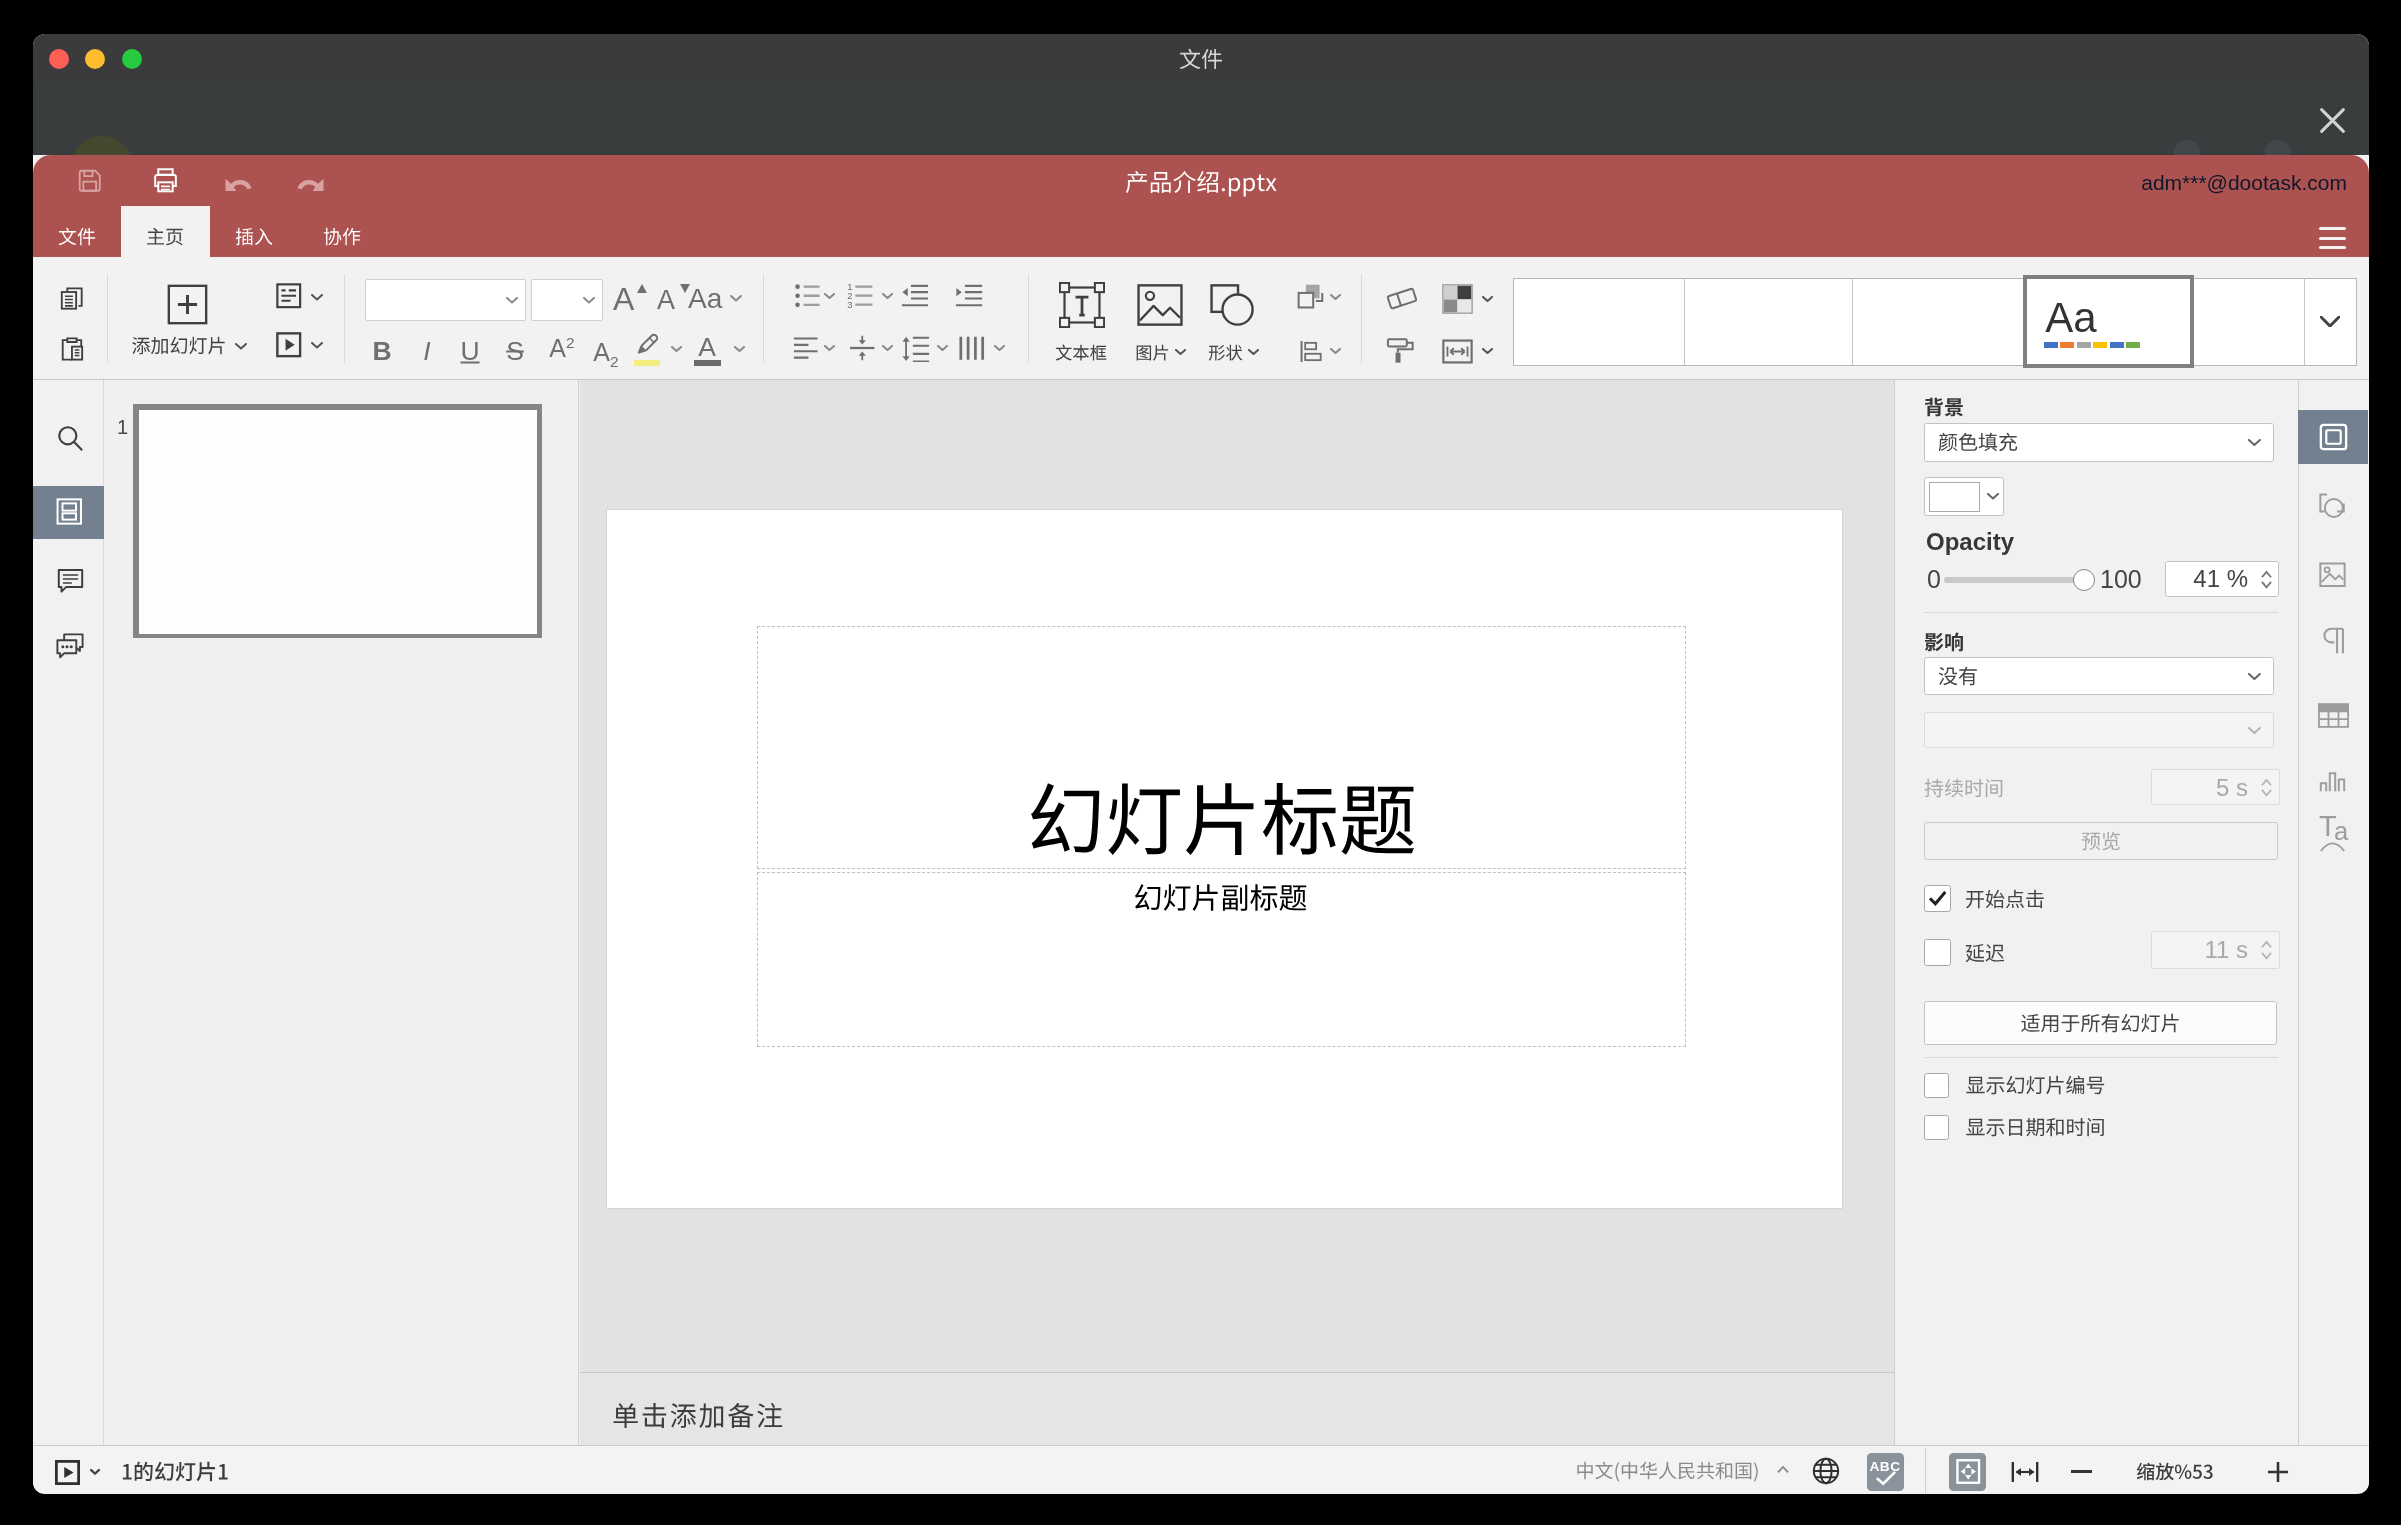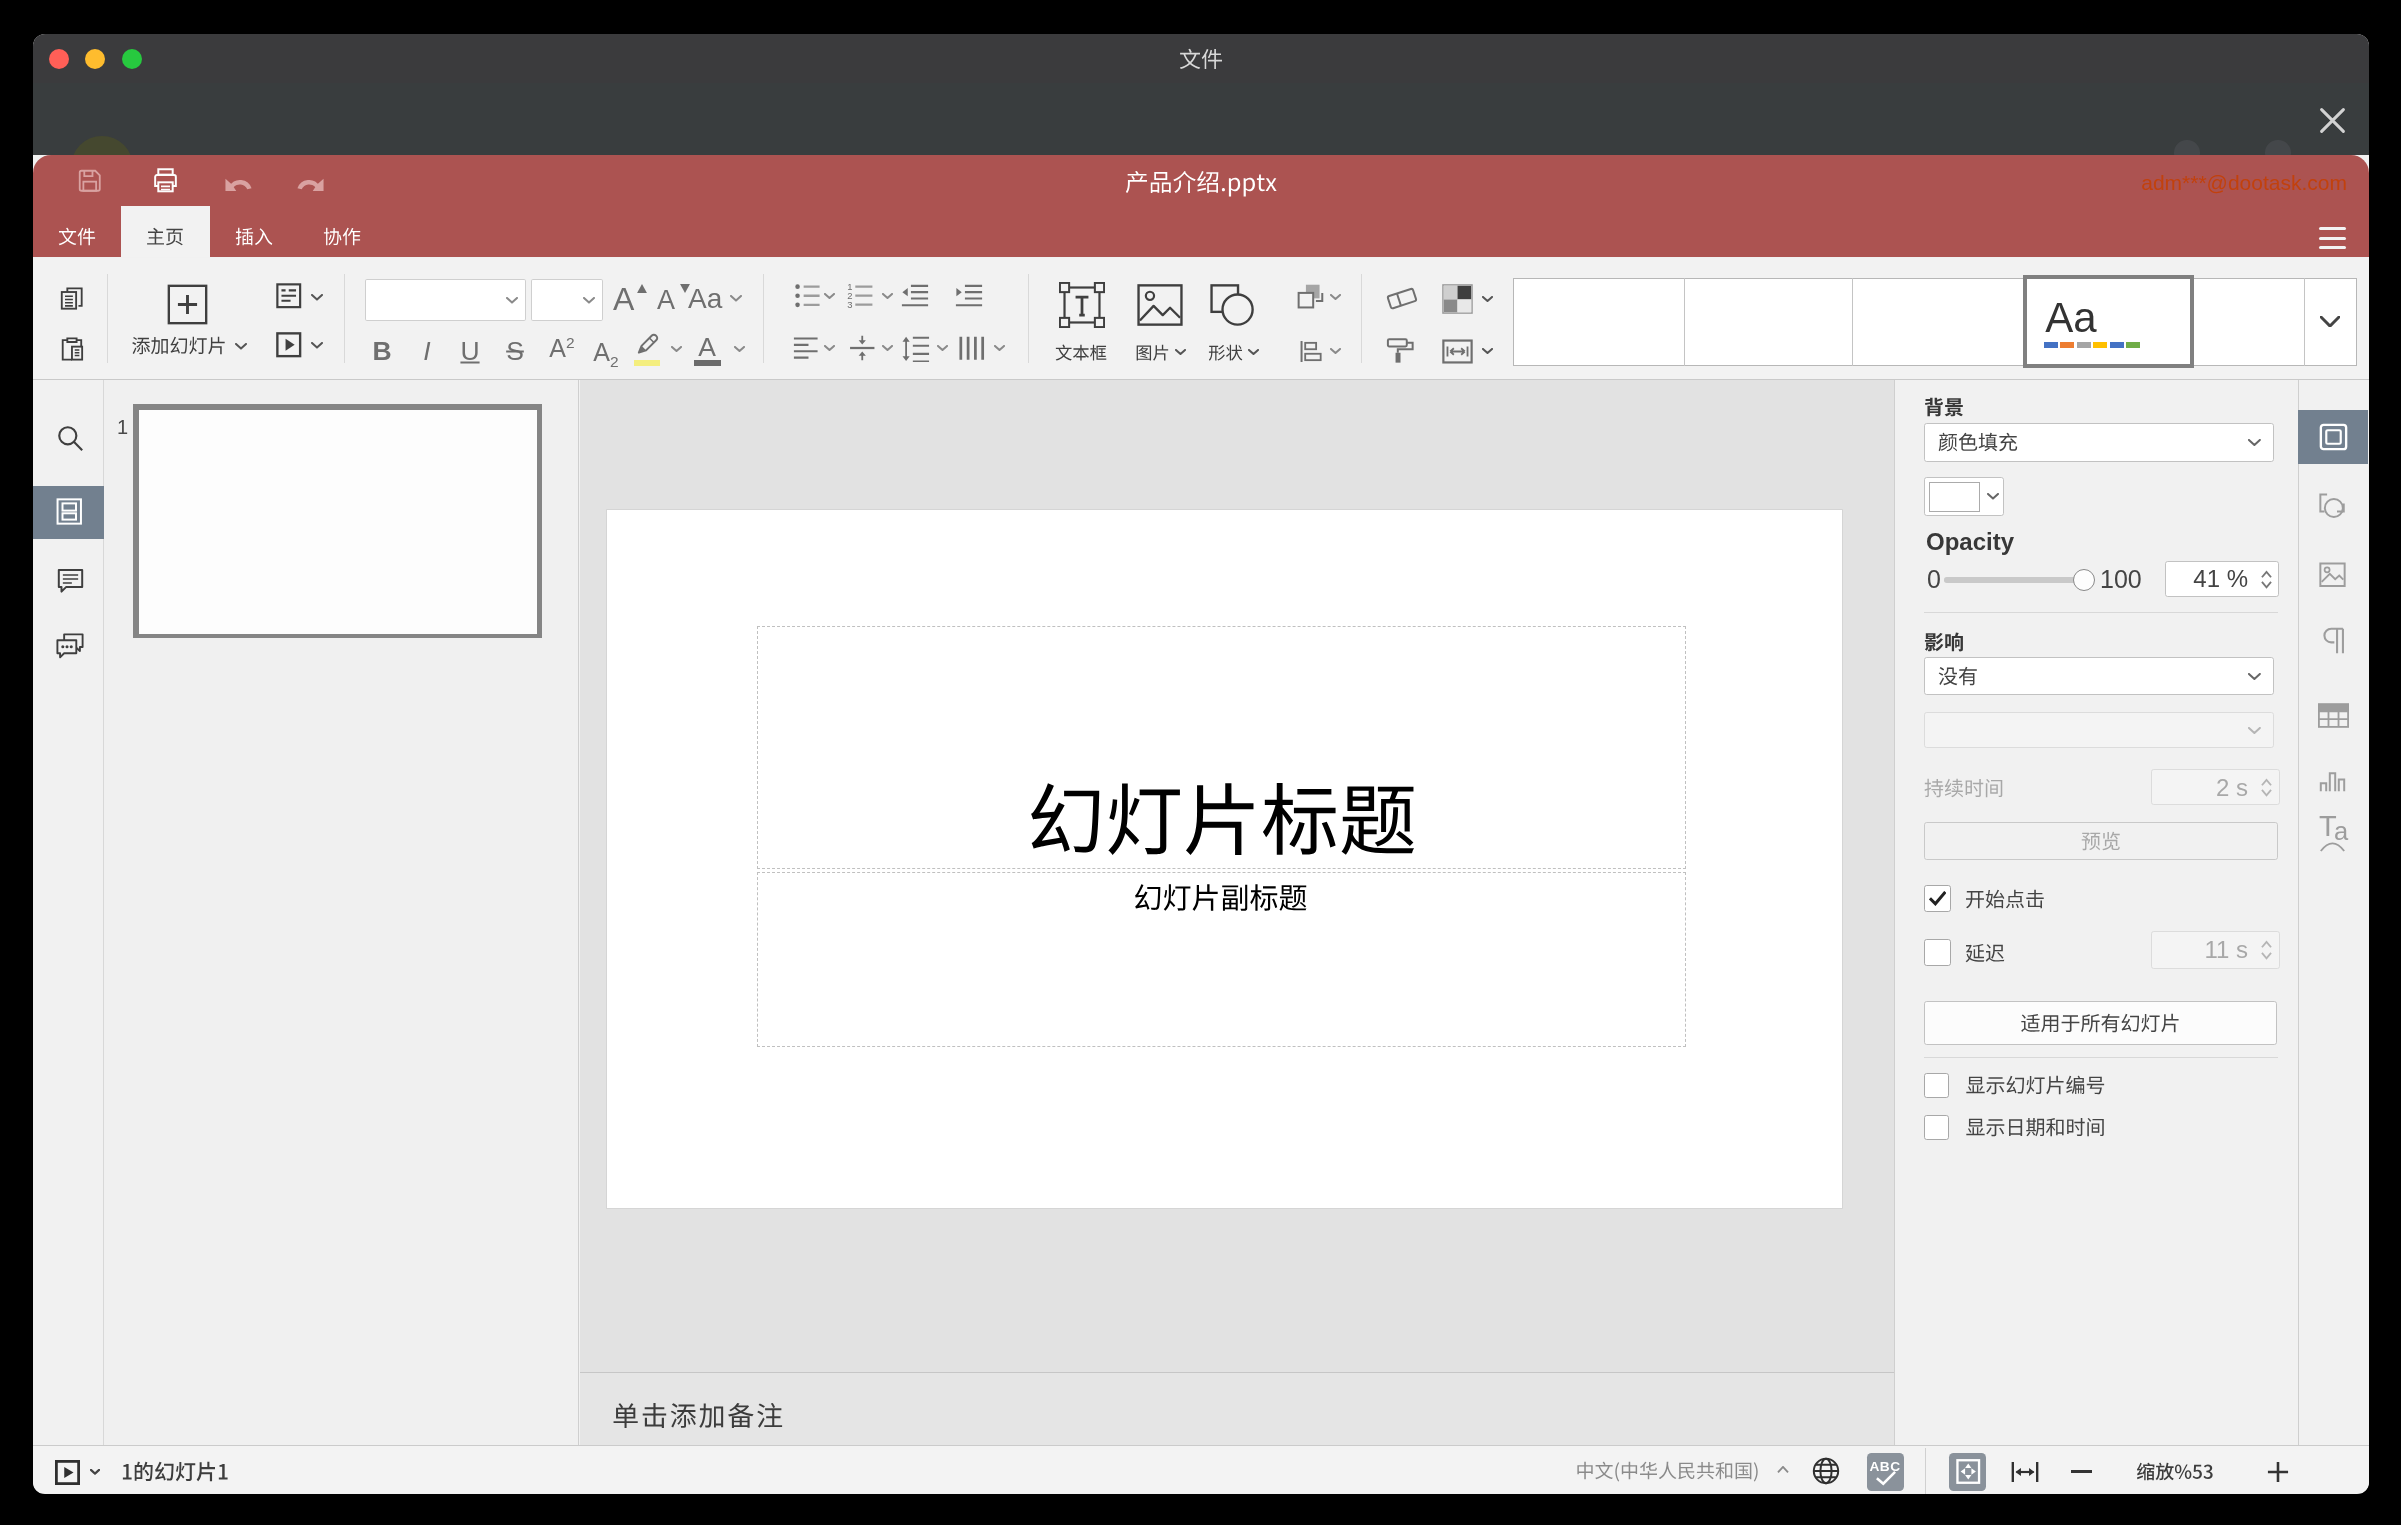--- a/index.html
+++ b/index.html
@@ -40,21 +40,21 @@
       <path d="M0.5 3 L8 9.5 L12.5 16.5 L0.5 16.5 Z M5 11 A 13.5 13.5 0 0 1 29.5 13.5 L24.8 14.5 A 9.3 9.3 0 0 0 9.3 12.6 Z" fill="#d9a2a1"></path>
     </svg>
     <svg style="position:absolute;left:264px;top:142px;" width="27" height="16.4" viewBox="0 0 30 18">
       <g transform="translate(30,0) scale(-1,1)">
         <path d="M0.5 3 L8 9.5 L12.5 16.5 L0.5 16.5 Z M5 11 A 13.5 13.5 0 0 1 29.5 13.5 L24.8 14.5 A 9.3 9.3 0 0 0 9.3 12.6 Z" fill="#d9a2a1"></path>
       </g>
     </svg>
     <svg style="position:absolute;left:1092px;top:136px;overflow:visible" width="152" height="24" viewBox="0 0 166.2 26">
       <path d="M6.8 7.0C7.7 8.1 8.7 9.7 9.0 10.8L10.8 10.0C10.4 8.9 9.4 7.4 8.5 6.3ZM17.9 6.4C17.4 7.7 16.5 9.6 15.8 10.8H3.2V14.4C3.2 17.1 3.0 21.0 0.9 23.8C1.4 24.0 2.2 24.8 2.5 25.1C4.8 22.1 5.3 17.5 5.3 14.4V12.7H24.1V10.8H17.8C18.5 9.7 19.3 8.3 20.0 7.1ZM11.0 1.5C11.6 2.3 12.3 3.3 12.6 4.2H2.9V6.0H23.5V4.2H14.9L14.9 4.1C14.6 3.2 13.8 1.9 13.0 1.0Z M33.9 4.0H44.2V8.9H33.9ZM32.0 2.2V10.8H46.2V2.2ZM28.2 13.6V25.0H30.0V23.6H35.5V24.7H37.4V13.6ZM30.0 21.7V15.4H35.5V21.7ZM40.3 13.6V25.0H42.1V23.6H48.1V24.8H50.0V13.6ZM42.1 21.7V15.4H48.1V21.7Z M69.0 11.3V25.0H71.0V11.3ZM59.2 11.3V14.6C59.2 17.6 58.7 21.0 53.8 23.6C54.3 23.9 55.1 24.5 55.4 25.0C60.7 22.2 61.3 18.1 61.3 14.7V11.3ZM65.0 0.9C62.6 4.9 57.7 8.8 52.8 10.5C53.2 11.0 53.7 11.8 54.0 12.3C58.1 10.7 62.2 7.6 65.0 4.1C67.7 7.6 71.8 10.6 76.0 12.0C76.3 11.5 77.0 10.6 77.4 10.2C73.0 8.9 68.5 5.8 66.1 2.6L66.5 1.9Z M79.1 21.5 79.4 23.4C82.0 22.7 85.3 21.9 88.6 21.1L88.4 19.4C84.9 20.3 81.4 21.0 79.1 21.5ZM79.6 11.9C80.0 11.7 80.6 11.5 84.2 11.1C82.9 12.8 81.7 14.2 81.2 14.7C80.4 15.7 79.7 16.3 79.2 16.4C79.4 16.9 79.7 17.8 79.8 18.1C80.3 17.8 81.3 17.5 88.6 16.1C88.6 15.7 88.6 15.0 88.6 14.5L82.6 15.6C84.7 13.3 86.8 10.5 88.6 7.6L87.1 6.6C86.6 7.6 86.0 8.5 85.4 9.4L81.6 9.8C83.2 7.5 84.8 4.7 86.0 1.9L84.2 1.1C83.1 4.2 81.1 7.6 80.5 8.4C79.9 9.4 79.4 10.0 78.9 10.1C79.2 10.6 79.5 11.5 79.6 11.9ZM89.9 14.2V24.9H91.7V23.7H99.8V24.8H101.7V14.2ZM91.7 21.9V16.0H99.8V21.9ZM88.9 2.3V4.1H93.3C92.8 7.3 91.7 10.2 88.0 11.8C88.5 12.1 89.0 12.8 89.2 13.2C93.3 11.4 94.7 8.0 95.2 4.1H100.1C99.9 8.4 99.6 10.1 99.2 10.6C99.0 10.8 98.8 10.9 98.4 10.9C97.9 10.9 96.8 10.9 95.7 10.7C96.0 11.3 96.2 12.0 96.3 12.6C97.4 12.6 98.6 12.6 99.2 12.6C99.9 12.5 100.4 12.3 100.8 11.8C101.5 11.0 101.8 8.9 102.0 3.1C102.1 2.9 102.1 2.3 102.1 2.3Z M107.6 23.2C108.5 23.2 109.3 22.5 109.3 21.4C109.3 20.3 108.5 19.6 107.6 19.6C106.7 19.6 105.9 20.3 105.9 21.4C105.9 22.5 106.7 23.2 107.6 23.2Z M113.6 28.8H116.0V24.0L115.9 21.6C117.2 22.6 118.6 23.2 119.8 23.2C123.1 23.2 126.0 20.4 126.0 15.6C126.0 11.2 124.0 8.4 120.4 8.4C118.7 8.4 117.1 9.3 115.9 10.4H115.8L115.6 8.8H113.6ZM119.4 21.2C118.5 21.2 117.3 20.9 116.0 19.8V12.3C117.4 11.1 118.6 10.4 119.8 10.4C122.5 10.4 123.5 12.5 123.5 15.6C123.5 19.1 121.8 21.2 119.4 21.2Z M129.7 28.8H132.1V24.0L132.1 21.6C133.3 22.6 134.7 23.2 136.0 23.2C139.2 23.2 142.1 20.4 142.1 15.6C142.1 11.2 140.1 8.4 136.5 8.4C134.8 8.4 133.2 9.3 132.0 10.4H131.9L131.7 8.8H129.7ZM135.6 21.2C134.6 21.2 133.4 20.9 132.1 19.8V12.3C133.5 11.1 134.7 10.4 135.9 10.4C138.6 10.4 139.6 12.5 139.6 15.6C139.6 19.1 137.9 21.2 135.6 21.2Z M150.3 23.2C151.2 23.2 152.1 23.0 152.9 22.7L152.4 20.9C152.0 21.1 151.3 21.3 150.8 21.3C149.2 21.3 148.6 20.3 148.6 18.6V10.7H152.5V8.8H148.6V4.8H146.7L146.4 8.8L144.2 8.9V10.7H146.3V18.5C146.3 21.3 147.3 23.2 150.3 23.2Z M153.7 22.9H156.2L158.1 19.6C158.5 18.7 159.0 17.9 159.5 17.1H159.6C160.2 17.9 160.7 18.7 161.1 19.6L163.2 22.9H165.8L161.2 15.8L165.5 8.8H163.0L161.3 11.9C160.8 12.7 160.4 13.4 160.0 14.2H159.9C159.4 13.4 158.9 12.7 158.5 11.9L156.6 8.8H154.0L158.3 15.5Z" fill="#ffffff"></path>
     </svg>
-    <div style="position:absolute;left:2314px;top:149px;transform:translateX(-100%) translateY(-50%);font-family:'Liberation Sans',sans-serif;font-size:21px;font-weight:400;color:#c2410c;white-space:nowrap;letter-spacing:0">adm***@dootask.com</div>
+    <div style="position:absolute;left:2314px;top:149px;transform:translateX(-100%) translateY(-50%);font-family:'Liberation Sans',sans-serif;font-size:21px;font-weight:400;color:#0f172a;white-space:nowrap;letter-spacing:0">adm***@dootask.com</div>
     <div class="" style="position:absolute;left:2286px;top:193px;width:27px;height:3.1px;background:#f3f3f3;border-radius:1.8px;"></div>
     <div class="" style="position:absolute;left:2286px;top:203px;width:27px;height:3.1px;background:#f3f3f3;border-radius:1.8px;"></div>
     <div class="" style="position:absolute;left:2286px;top:212px;width:27px;height:3.1px;background:#f3f3f3;border-radius:1.8px;"></div>
     <div class="" style="position:absolute;left:88px;top:172px;width:89px;height:51px;background:#f2f2f2;"></div>
     <svg style="position:absolute;left:25px;top:193px;overflow:visible" width="38" height="19" viewBox="0 0 42.0 21">
       <path d="M8.9 1.2C9.5 2.2 10.2 3.6 10.4 4.5L12.2 3.9C11.9 3.1 11.2 1.7 10.5 0.7ZM1.1 4.5V6.1H4.3C5.6 9.3 7.2 12.0 9.4 14.3C7.1 16.2 4.2 17.6 0.8 18.6C1.1 19.0 1.6 19.7 1.7 20.1C5.2 19.0 8.2 17.5 10.5 15.4C12.9 17.5 15.8 19.1 19.2 20.0C19.5 19.6 20.0 18.9 20.3 18.6C16.9 17.7 14.1 16.2 11.8 14.3C13.9 12.1 15.5 9.4 16.7 6.1H20.0V4.5ZM10.6 13.2C8.6 11.2 7.1 8.8 6.0 6.1H14.9C13.9 8.9 12.4 11.3 10.6 13.2Z M27.7 11.3V12.9H33.7V20.2H35.3V12.9H41.0V11.3H35.3V6.7H40.1V5.1H35.3V1.1H33.7V5.1H30.9C31.1 4.2 31.4 3.2 31.6 2.2L30.1 1.9C29.6 4.6 28.7 7.3 27.5 9.1C27.9 9.3 28.5 9.7 28.8 9.9C29.4 9.0 29.9 7.9 30.4 6.7H33.7V11.3ZM26.6 0.9C25.5 4.1 23.6 7.2 21.7 9.3C21.9 9.7 22.4 10.5 22.6 10.9C23.2 10.1 23.9 9.3 24.5 8.4V20.1H26.0V5.9C26.8 4.5 27.5 2.9 28.1 1.4Z" fill="#ffffff"></path>
     </svg>
     <svg style="position:absolute;left:113px;top:193px;overflow:visible" width="38" height="19" viewBox="0 0 42.0 21">
       <path d="M7.9 1.8C9.1 2.7 10.6 4.1 11.4 5.0H2.2V6.6H9.6V11.2H3.1V12.7H9.6V17.9H1.2V19.4H19.9V17.9H11.3V12.7H18.0V11.2H11.3V6.6H18.8V5.0H12.0L13.0 4.3C12.2 3.3 10.5 1.9 9.1 0.9Z M30.7 8.8V12.6C30.7 14.8 29.8 17.3 22.1 18.9C22.4 19.2 22.8 19.8 23.0 20.2C31.2 18.4 32.4 15.5 32.4 12.6V8.8ZM32.4 16.2C34.9 17.3 38.1 19.0 39.6 20.2L40.6 19.0C38.9 17.8 35.8 16.1 33.4 15.1ZM24.6 6.0V15.8H26.2V7.5H37.0V15.8H38.6V6.0H31.0C31.4 5.2 31.9 4.3 32.2 3.5H40.6V2.0H22.6V3.5H30.4C30.2 4.3 29.8 5.2 29.5 6.0Z" fill="#444444"></path>
     </svg>
@@ -395,21 +395,21 @@
       <path d="M1 1 L7.0 6.700000000000001 L13 1" fill="none" stroke="#666" stroke-width="2.2" stroke-linecap="round" stroke-linejoin="round"></path>
     </svg>
     <div class="" style="position:absolute;left:1891px;top:678px;width:350px;height:36px;background:#f4f4f4;border:0.9px solid #dcdcdc;border-radius:2.7px;box-sizing:border-box;"></div>
     <svg style="position:absolute;left:2215px;top:693px;" width="12.8" height="7" viewBox="0 0 14 7.700000000000001">
       <path d="M1 1 L7.0 6.700000000000001 L13 1" fill="none" stroke="#b5b5b5" stroke-width="2.2" stroke-linecap="round" stroke-linejoin="round"></path>
     </svg>
     <svg style="position:absolute;left:1891px;top:744px;overflow:visible" width="80" height="20" viewBox="0 0 88.0 22">
       <path d="M9.9 14.9C10.8 16.1 11.9 17.7 12.3 18.8L13.6 17.9C13.2 16.9 12.1 15.3 11.1 14.1ZM13.8 1.0V3.7H9.1V5.2H13.8V8.0H8.0V9.5H16.7V12.0H8.2V13.5H16.7V19.1C16.7 19.4 16.6 19.5 16.3 19.5C15.9 19.5 14.8 19.6 13.5 19.5C13.8 20.0 14.0 20.6 14.0 21.1C15.7 21.1 16.7 21.1 17.4 20.8C18.1 20.6 18.3 20.1 18.3 19.1V13.5H21.0V12.0H18.3V9.5H21.1V8.0H15.4V5.2H20.1V3.7H15.4V1.0ZM3.8 0.9V5.3H0.9V6.9H3.8V11.6C2.6 12.0 1.5 12.3 0.6 12.6L1.0 14.2L3.8 13.3V19.1C3.8 19.4 3.7 19.5 3.4 19.5C3.1 19.5 2.3 19.5 1.3 19.5C1.5 20.0 1.7 20.7 1.8 21.1C3.2 21.1 4.0 21.0 4.6 20.7C5.1 20.5 5.3 20.0 5.3 19.1V12.8L7.7 12.0L7.5 10.5L5.3 11.2V6.9H7.6V5.3H5.3V0.9Z M32.4 9.4C33.4 10.0 34.6 10.8 35.1 11.5L35.9 10.5C35.4 9.9 34.2 9.1 33.2 8.6ZM30.8 11.4C31.9 12.0 33.1 12.9 33.6 13.6L34.5 12.6C33.8 12.0 32.6 11.1 31.6 10.6ZM37.2 17.1C38.9 18.2 41.0 20.0 42.0 21.2L43.1 20.1C42.0 19.0 39.9 17.3 38.2 16.1ZM22.9 18.1 23.3 19.6C25.2 18.9 27.6 18.0 29.9 17.1L29.7 15.7C27.2 16.6 24.6 17.6 22.9 18.1ZM30.8 6.3V7.7H40.7C40.4 8.7 40.1 9.7 39.8 10.3L41.1 10.7C41.6 9.6 42.2 8.0 42.6 6.5L41.6 6.2L41.3 6.3H37.2V4.3H41.5V2.9H37.2V0.9H35.6V2.9H31.6V4.3H35.6V6.3ZM36.3 8.6V11.2C36.3 12.0 36.2 12.9 36.0 13.8H30.4V15.3H35.5C34.7 17.0 33.1 18.6 29.9 19.9C30.2 20.2 30.7 20.8 30.9 21.2C34.7 19.5 36.4 17.4 37.2 15.3H42.7V13.8H37.6C37.8 13.0 37.8 12.1 37.8 11.3V8.6ZM23.3 10.1C23.6 9.9 24.2 9.8 26.7 9.4C25.8 10.9 25.0 12.0 24.6 12.5C23.9 13.3 23.5 13.9 23.0 13.9C23.2 14.3 23.4 15.0 23.5 15.4C23.9 15.0 24.6 14.8 29.8 13.4C29.7 13.1 29.7 12.5 29.7 12.0L25.9 13.0C27.4 11.0 28.9 8.6 30.2 6.3L28.9 5.5C28.5 6.4 28.1 7.2 27.6 8.0L25.0 8.3C26.3 6.4 27.6 3.9 28.5 1.6L27.1 0.9C26.2 3.6 24.6 6.5 24.1 7.2C23.6 8.0 23.2 8.5 22.8 8.6C23.0 9.0 23.3 9.7 23.3 10.1Z M54.4 9.4C55.6 11.1 57.1 13.4 57.8 14.8L59.2 13.9C58.5 12.6 57.0 10.4 55.8 8.7ZM51.1 10.5V15.5H47.4V10.5ZM51.1 9.0H47.4V4.2H51.1ZM45.8 2.7V18.8H47.4V17.0H52.7V2.7ZM60.8 1.0V5.3H53.7V6.9H60.8V18.6C60.8 19.1 60.6 19.2 60.2 19.2C59.7 19.3 58.1 19.3 56.4 19.2C56.6 19.7 56.9 20.4 57.0 20.9C59.2 20.9 60.6 20.9 61.4 20.6C62.2 20.3 62.5 19.8 62.5 18.6V6.9H65.2V5.3H62.5V1.0Z M68.0 5.8V21.1H69.7V5.8ZM68.3 2.0C69.3 2.9 70.5 4.3 71.0 5.2L72.4 4.3C71.8 3.4 70.6 2.1 69.6 1.2ZM74.3 12.9H79.6V15.8H74.3ZM74.3 8.6H79.6V11.5H74.3ZM72.8 7.2V17.2H81.2V7.2ZM73.7 2.1V3.7H84.4V19.1C84.4 19.4 84.3 19.5 84.0 19.5C83.7 19.5 82.8 19.5 81.9 19.5C82.1 19.9 82.3 20.6 82.4 21.0C83.8 21.0 84.7 21.0 85.3 20.7C85.9 20.5 86.1 20.0 86.1 19.1V2.1Z" fill="#a8a8a8"></path>
     </svg>
     <div class="" style="position:absolute;left:2118px;top:735px;width:129px;height:36px;background:#f4f4f4;border:0.9px solid #dcdcdc;border-radius:2.7px;box-sizing:border-box;"></div>
-    <div style="position:absolute;left:2215px;top:754px;transform:translateX(-100%) translateY(-50%);font-family:'Liberation Sans',sans-serif;font-size:24px;font-weight:400;color:#a8a8a8;white-space:nowrap;letter-spacing:0">2 s</div>
+    <div style="position:absolute;left:2215px;top:754px;transform:translateX(-100%) translateY(-50%);font-family:'Liberation Sans',sans-serif;font-size:24px;font-weight:400;color:#a8a8a8;white-space:nowrap;letter-spacing:0">5 s</div>
     <svg style="position:absolute;left:2228px;top:744px;" width="11" height="8.2" viewBox="0 0 12 9">
       <path d="M1 8 L6 2 L11 8" fill="none" stroke="#b5b5b5" stroke-width="2"></path>
     </svg>
     <svg style="position:absolute;left:2228px;top:755px;" width="11" height="8.2" viewBox="0 0 12 9">
       <path d="M1 1 L6 7 L11 1" fill="none" stroke="#b5b5b5" stroke-width="2"></path>
     </svg>
     <div class="" style="position:absolute;left:1891px;top:788px;width:354px;height:38px;background:#f1f1f1;border:0.9px solid #c9c9c9;border-radius:2.7px;box-sizing:border-box;"></div>
     <svg style="position:absolute;left:2048px;top:797px;overflow:visible" width="40" height="20" viewBox="0 0 44.0 22">
       <path d="M14.7 8.5V12.9C14.7 15.1 14.2 18.1 9.0 19.8C9.4 20.1 9.8 20.7 10.0 21.0C15.6 19.0 16.3 15.7 16.3 12.9V8.5ZM15.9 17.4C17.3 18.5 19.1 20.1 20.0 21.1L21.1 19.9C20.2 19.0 18.4 17.5 17.1 16.4ZM1.9 6.0C3.3 6.9 5.0 8.1 6.2 9.0H0.8V10.5H4.5V19.1C4.5 19.4 4.4 19.5 4.0 19.5C3.7 19.5 2.7 19.5 1.6 19.5C1.8 20.0 2.0 20.6 2.1 21.1C3.6 21.1 4.6 21.1 5.2 20.8C5.9 20.5 6.0 20.1 6.0 19.2V10.5H8.4C8.0 11.7 7.6 12.9 7.2 13.7L8.4 14.1C9.0 12.9 9.7 10.9 10.3 9.2L9.2 9.0L9.0 9.0H7.5L7.9 8.4C7.4 8.1 6.7 7.5 5.9 7.0C7.2 5.8 8.7 4.1 9.6 2.6L8.6 1.8L8.3 1.9H1.3V3.4H7.2C6.5 4.4 5.6 5.5 4.8 6.2L2.8 4.9ZM11.0 5.5V16.0H12.5V7.1H18.6V16.0H20.2V5.5H15.9L16.7 3.3H21.1V1.8H10.2V3.3H14.9C14.7 4.1 14.5 4.9 14.3 5.5Z M36.2 5.6C37.3 6.6 38.5 8.1 39.1 9.2L40.6 8.4C40.0 7.5 38.8 6.0 37.6 5.0ZM24.5 2.1V8.3H26.1V2.1ZM29.1 1.1V9.0H30.7V1.1ZM33.6 15.3V18.8C33.6 20.4 34.2 20.8 36.3 20.8C36.8 20.8 39.7 20.8 40.2 20.8C42.0 20.8 42.4 20.2 42.6 17.7C42.2 17.6 41.5 17.4 41.2 17.1C41.1 19.1 40.9 19.4 40.0 19.4C39.4 19.4 37.0 19.4 36.5 19.4C35.4 19.4 35.3 19.3 35.3 18.8V15.3ZM32.1 12.2V13.9C32.1 15.7 31.5 18.1 23.5 19.8C23.8 20.2 24.3 20.8 24.5 21.2C32.8 19.2 33.8 16.2 33.8 13.9V12.2ZM26.3 9.7V16.7H27.9V11.2H38.3V16.6H40.0V9.7ZM34.9 0.9C34.3 3.3 33.3 5.8 31.9 7.5C32.3 7.6 33.0 8.1 33.3 8.3C34.1 7.3 34.8 6.0 35.3 4.6H42.6V3.1H35.9C36.1 2.5 36.3 1.8 36.5 1.2Z" fill="#a8a8a8"></path>
     </svg>

